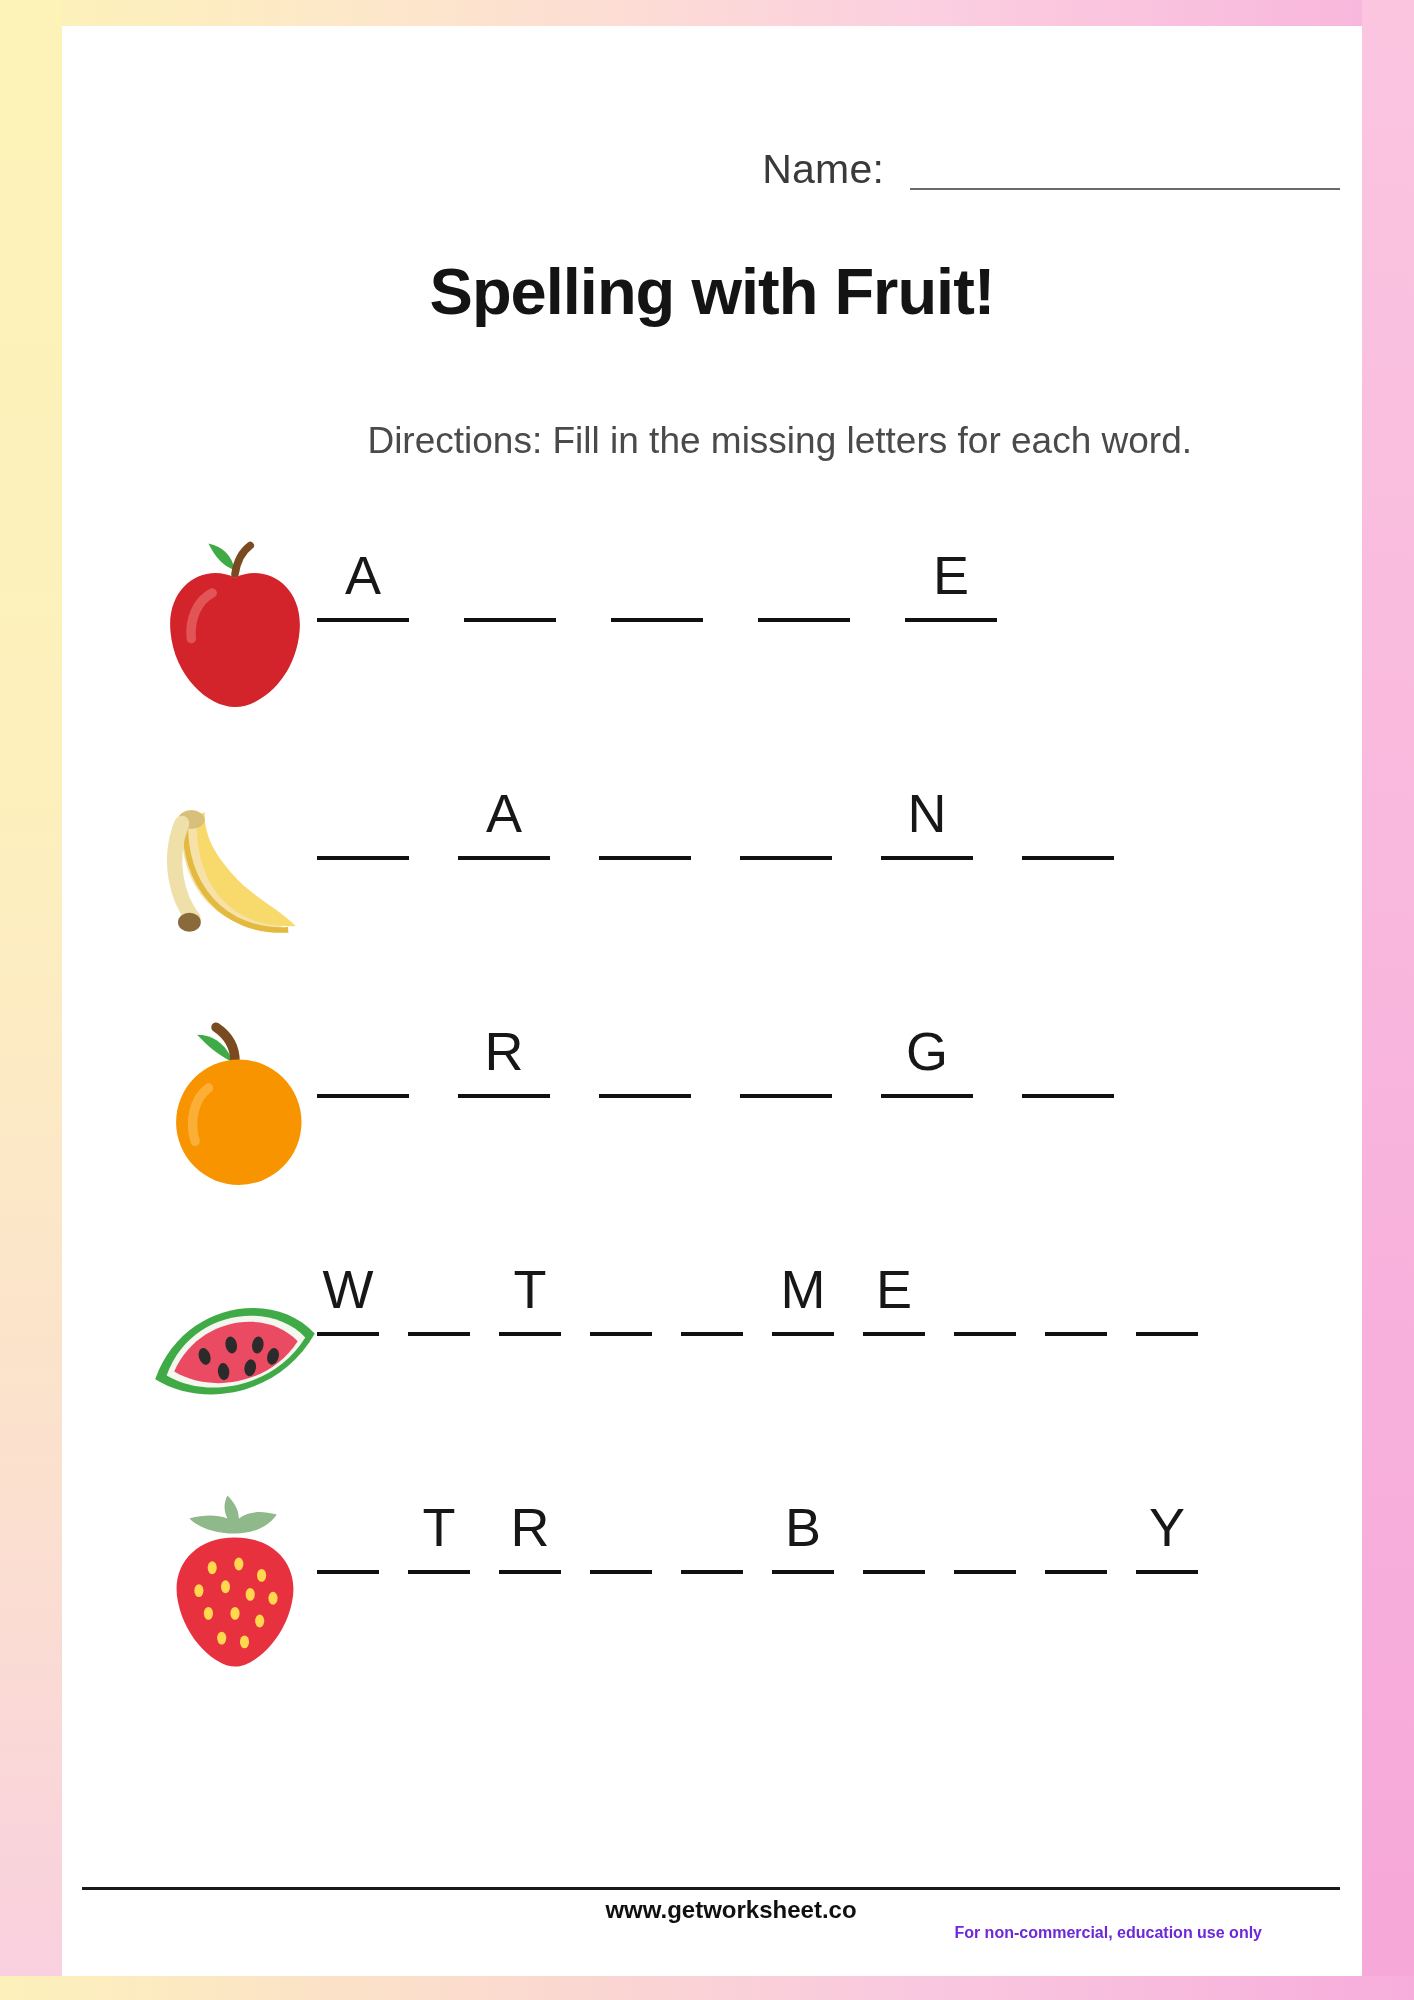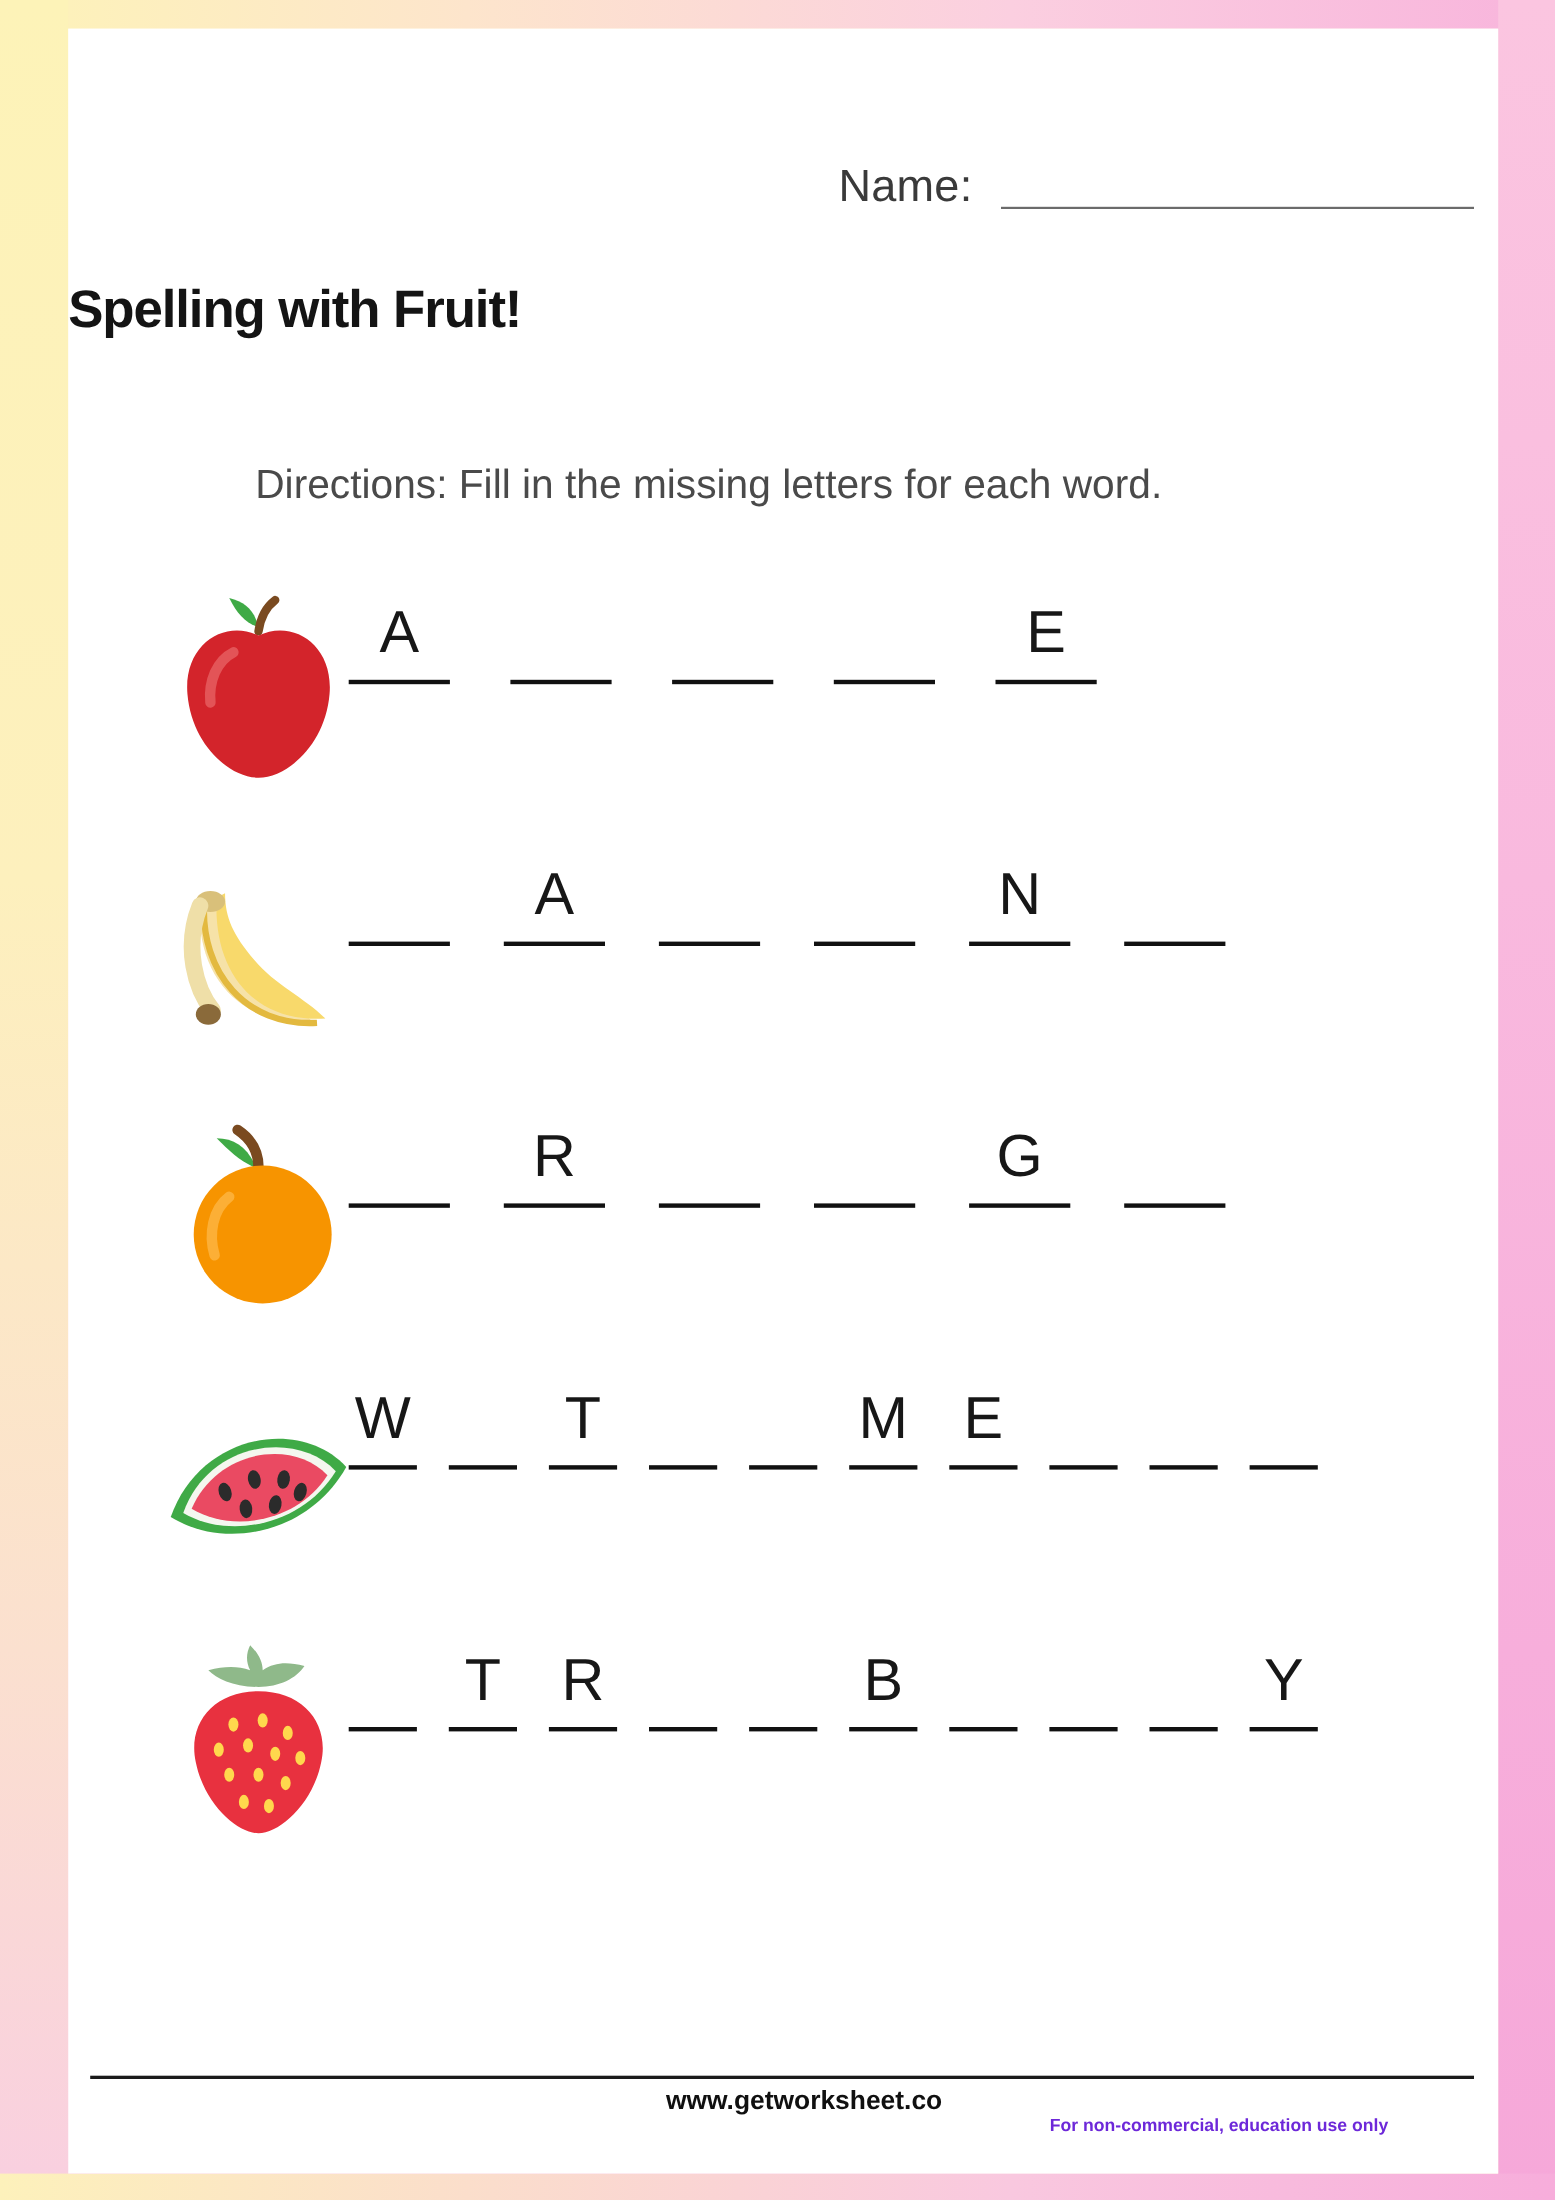--- a/index.html
+++ b/index.html
@@ -80,34 +80,35 @@
     border-bottom: 2.5px solid #6b6b6b;
     height: 44px;
   }
 
   
   .title {
     position: absolute;
     top: 228px;
     left: 0;
     width: 100%;
-    font-size: 48px;
+    text-align: center;
+    font-size: 65px;
     font-weight: bold;
     color: #141414;
     letter-spacing: -1px;
   }
 
   
   .directions {
     position: absolute;
     top: 390px;
     left: 50%;
     transform: translateX(-50%);
     width: 960px;
-    text-align: left;
+    text-align: right;
     font-size: 37px;
     color: #4a4a4a;
     line-height: 1.35;
   }
 
   
   .rows {
     position: absolute;
     top: 500px;
     left: 0;

